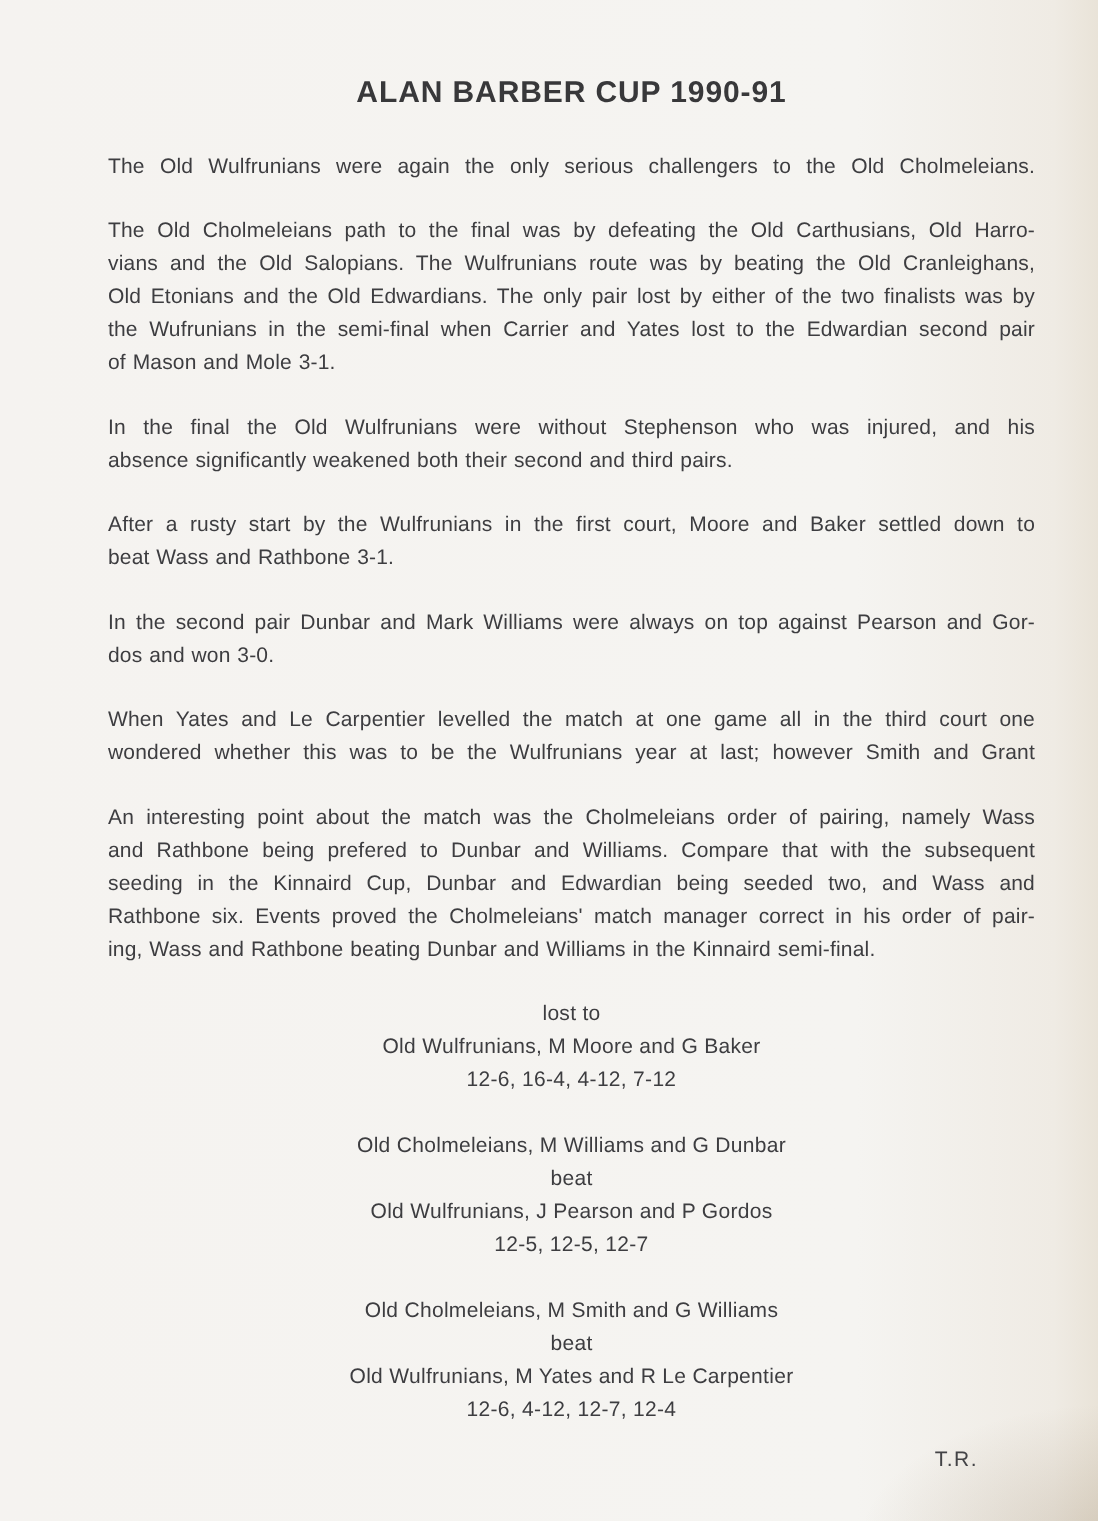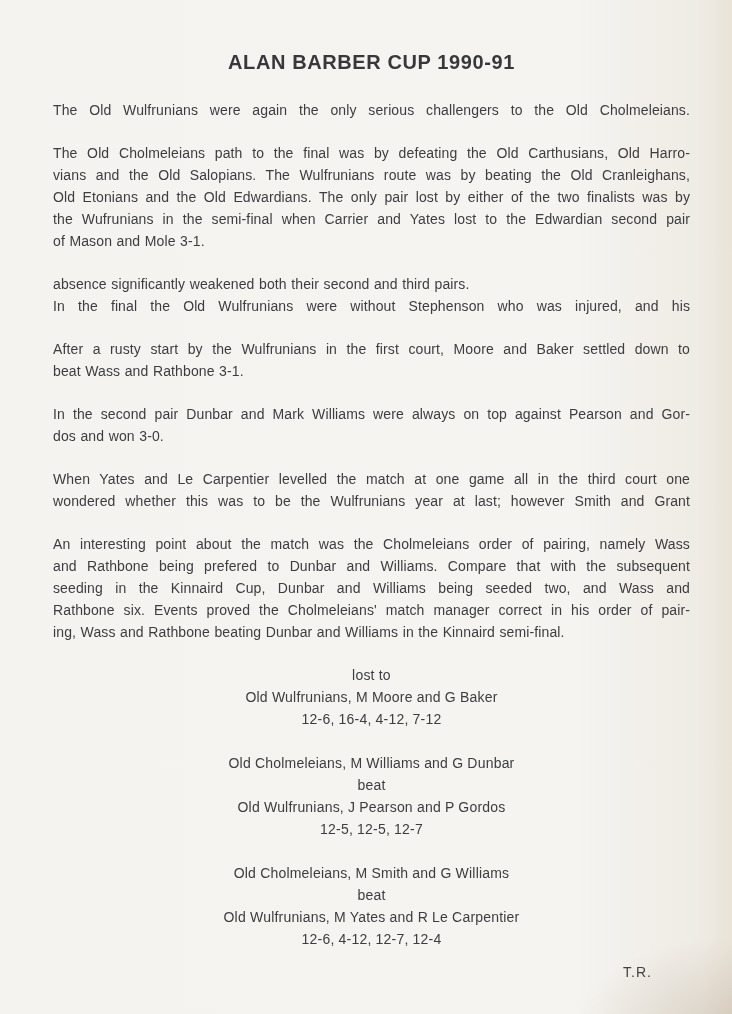--- a/index.html
+++ b/index.html
@@ -2,21 +2,21 @@
 <html style="--paper: #f5f3f0; --paper-edge: #e9e3d8; --ink: #3d3d40;"><head>
 <meta charset="utf-8">
 <style>
   html, body { margin: 0; padding: 0; background: #e8e6e2; }
   .scan-page {
     position: relative;
     box-sizing: border-box;
     width: 732px;
     height: 1014px;
     margin: 0;
-    padding: 50px 42px 0 53px;
+    padding: 50px 42px 0 72px;
     font-family: "Liberation Sans", "DejaVu Sans", sans-serif;
     color: var(--ink, #3d3d40);
     background:
       radial-gradient(240px 140px at 101% 102%, rgba(150,128,98,0.28), rgba(150,128,98,0) 70%),
       linear-gradient(90deg, var(--paper, #f5f3f0) 0%, #f5f4f1 78%, #efebe4 96%, var(--paper-edge, #e9e3d8) 100%);
     overflow: hidden;
   }
   .doc-title {
     margin: 0 0 25px 0;
     font-size: 20px;
@@ -65,39 +65,39 @@
         <div class="line">The Old Wulfrunians were again the only serious challengers to the Old Cholmeleians.</div>
       </div>
     <div class="para">
         <div class="line">The Old Cholmeleians path to the final was by defeating the Old Carthusians, Old Harro-</div>
         <div class="line">vians and the Old Salopians. The Wulfrunians route was by beating the Old Cranleighans,</div>
         <div class="line">Old Etonians and the Old Edwardians. The only pair lost by either of the two finalists was by</div>
         <div class="line">the Wufrunians in the semi-final when Carrier and Yates lost to the Edwardian second pair</div>
         <div class="line last">of Mason and Mole 3-1.</div>
       </div>
     <div class="para">
+        <div class="line">In the final the Old Wulfrunians were without Stephenson who was injured, and his</div>
         <div class="line last">absence significantly weakened both their second and third pairs.</div>
-        <div class="line">In the final the Old Wulfrunians were without Stephenson who was injured, and his</div>
       </div>
     <div class="para">
         <div class="line">After a rusty start by the Wulfrunians in the first court, Moore and Baker settled down to</div>
         <div class="line last">beat Wass and Rathbone 3-1.</div>
       </div>
     <div class="para">
         <div class="line">In the second pair Dunbar and Mark Williams were always on top against Pearson and Gor-</div>
         <div class="line last">dos and won 3-0.</div>
       </div>
     <div class="para">
         <div class="line">When Yates and Le Carpentier levelled the match at one game all in the third court one</div>
         <div class="line">wondered whether this was to be the Wulfrunians year at last; however Smith and Grant</div>
       </div>
     <div class="para">
         <div class="line">An interesting point about the match was the Cholmeleians order of pairing, namely Wass</div>
         <div class="line">and Rathbone being prefered to Dunbar and Williams. Compare that with the subsequent</div>
-        <div class="line">seeding in the Kinnaird Cup, Dunbar and Williams being seeded two, and Wass and</div>
+        <div class="line">seeding in the Kinnaird Cup, Dunbar and Edwardian being seeded two, and Wass and</div>
         <div class="line">Rathbone six. Events proved the Cholmeleians' match manager correct in his order of pair-</div>
         <div class="line last">ing, Wass and Rathbone beating Dunbar and Williams in the Kinnaird semi-final.</div>
       </div>
   </div>
 
   <div class="results">
     <div class="result-block">
         <div class="line">lost to</div>
         <div class="line">Old Wulfrunians, M Moore and G Baker</div>
         <div class="line last">12-6, 16-4, 4-12, 7-12</div>

